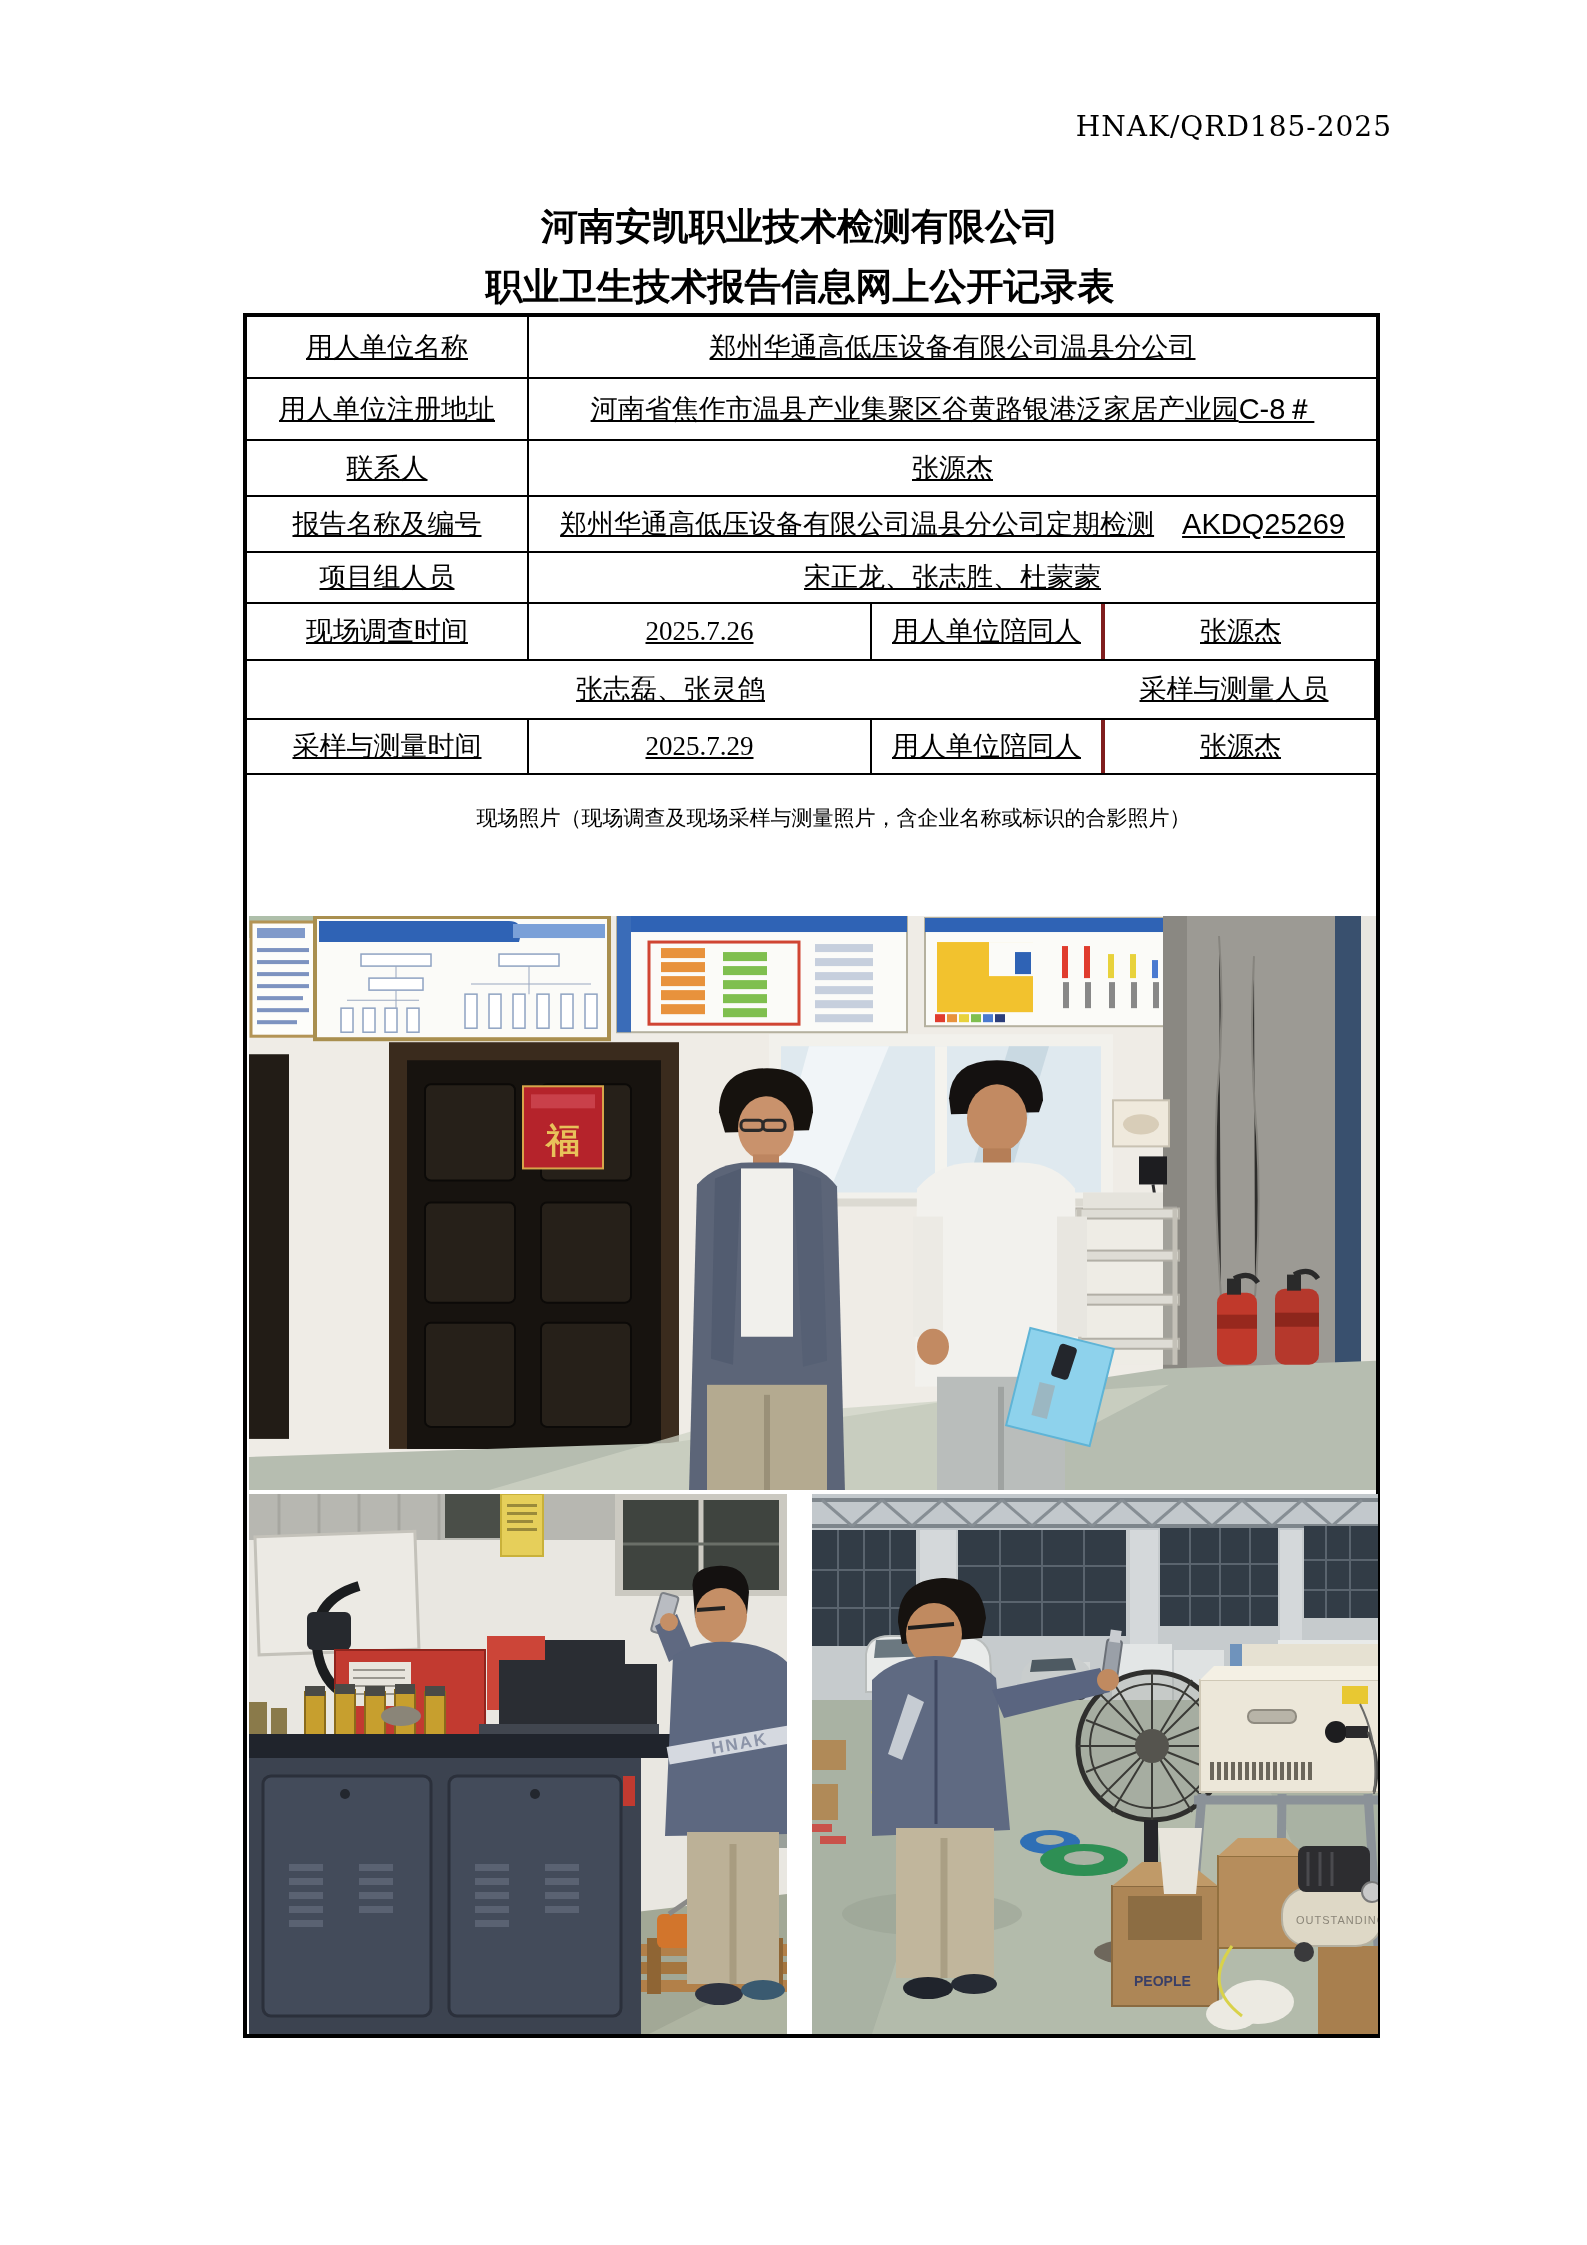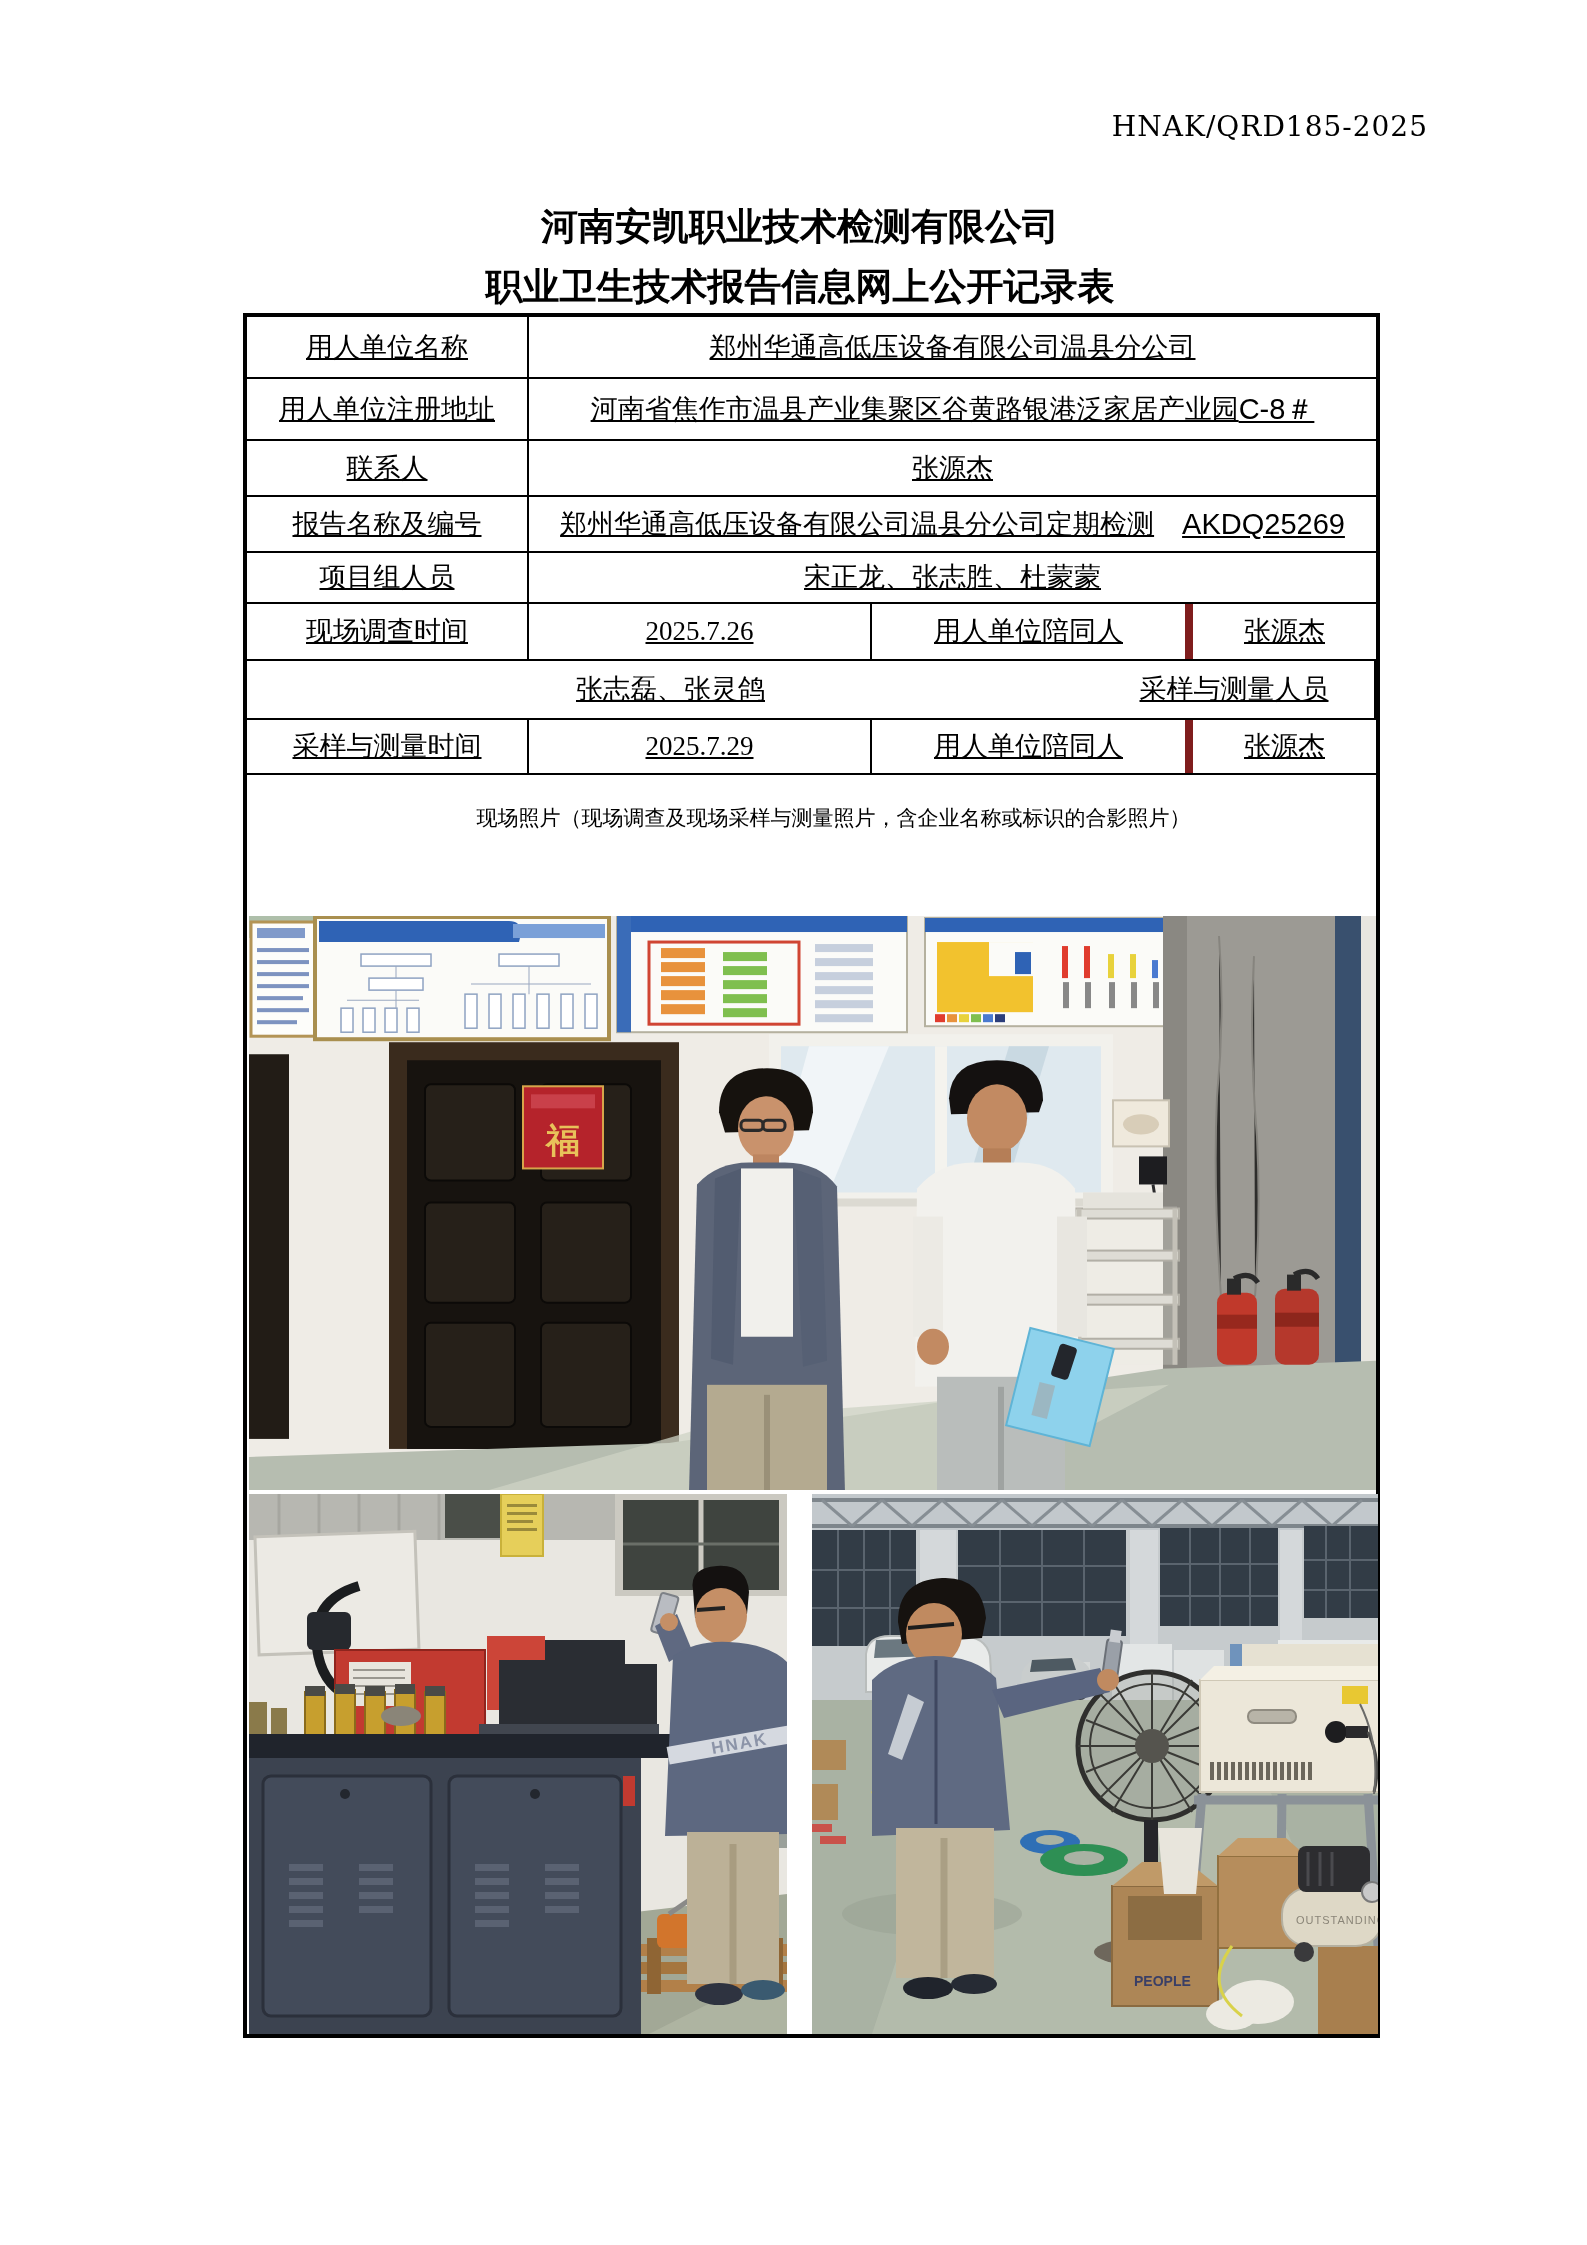--- a/index.html
+++ b/index.html
@@ -2,21 +2,21 @@
 <html><head>
 <meta charset="utf-8">
 <style>
   html,body{margin:0;padding:0;background:#888;}
   .page{
     position:relative; width:1587px; height:2245px; background:#ffffff;
     font-family:"Liberation Serif","DejaVu Serif",serif; color:#000;
     overflow:hidden; margin:0 auto;
   }
   .doc-code{
-    position:absolute; left:1036px; top:110px; width:392px;
+    position:absolute; left:1000px; top:110px; width:392px;
     text-align:right; font-size:28px; letter-spacing:1px;
     font-family:"DejaVu Serif","Liberation Serif",serif;
   }
   .doc-title{
     position:absolute; left:0; top:202px; width:1600px; text-align:center;
     font-size:37px; font-weight:bold;
     font-family:"Liberation Sans","DejaVu Sans",sans-serif;
   }
   .doc-subtitle{
     position:absolute; left:0; top:262px; width:1600px; text-align:center;
@@ -29,21 +29,21 @@
   }
   .t-row{display:flex; border-bottom:2px solid #000; box-sizing:border-box;}
   .t-row.no-border{border-bottom:none;}
   .cell{
     display:flex; align-items:center; justify-content:center;
     font-size:27px; box-sizing:border-box; text-align:center; line-height:1.2;text-decoration:underline;
   }
   .cell.lab{width:282px; flex:none; border-right:2px solid #000;}
   .cell.val{flex:1;}
   .cell.c2{width:343px; flex:none; border-right:2px solid #000;}
-  .cell.c3{width:321px; flex:none; border-right:8px solid #7f1d1d;}
+  .cell.c3{width:233px; flex:none; border-right:4px solid #7f1d1d;}
   .cell.c4{flex:1;}
   .latin{font-family:"Liberation Sans","DejaVu Sans",sans-serif; font-size:29px;}
   .gap{display:inline-block; width:28px;}
   .caption-row{height:85px; display:flex; align-items:center; justify-content:center;
     font-size:21px;padding-left:44px;}
   .photo{position:absolute; overflow:hidden; background:#ddd;}
   .photo svg{display:block; width:100%; height:100%;}
   .ph-large{left:249px; top:916px; width:1127px; height:574px;}
   .ph-left{left:249px; top:1494px; width:538px; height:540px;}
   .ph-right{left:812px; top:1494px; width:566px; height:540px;}

